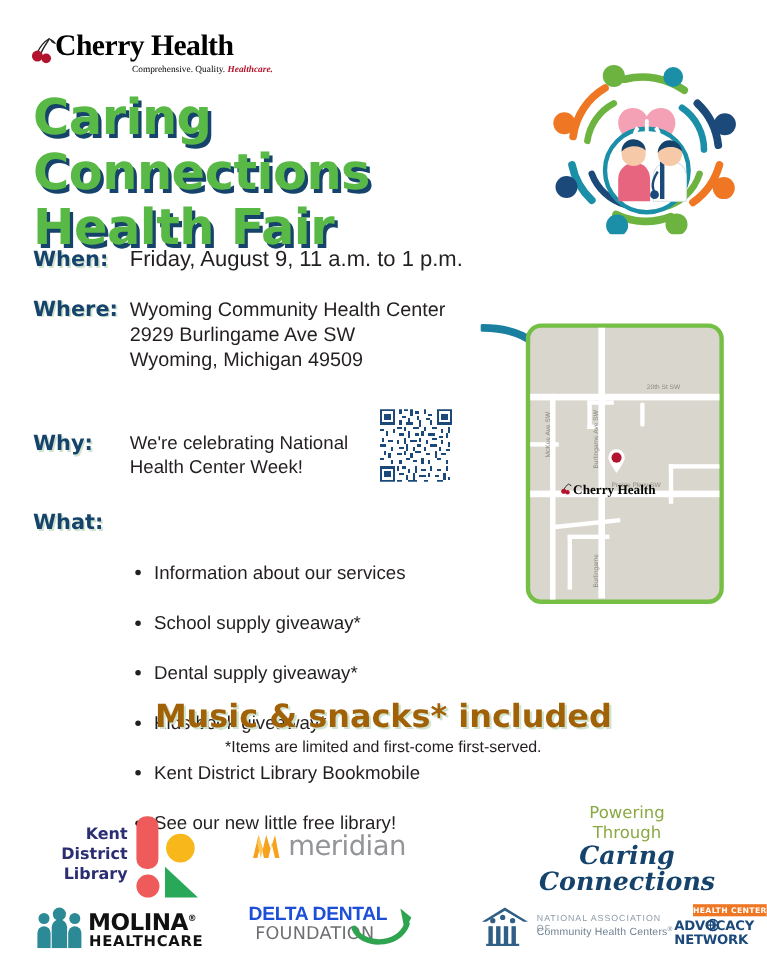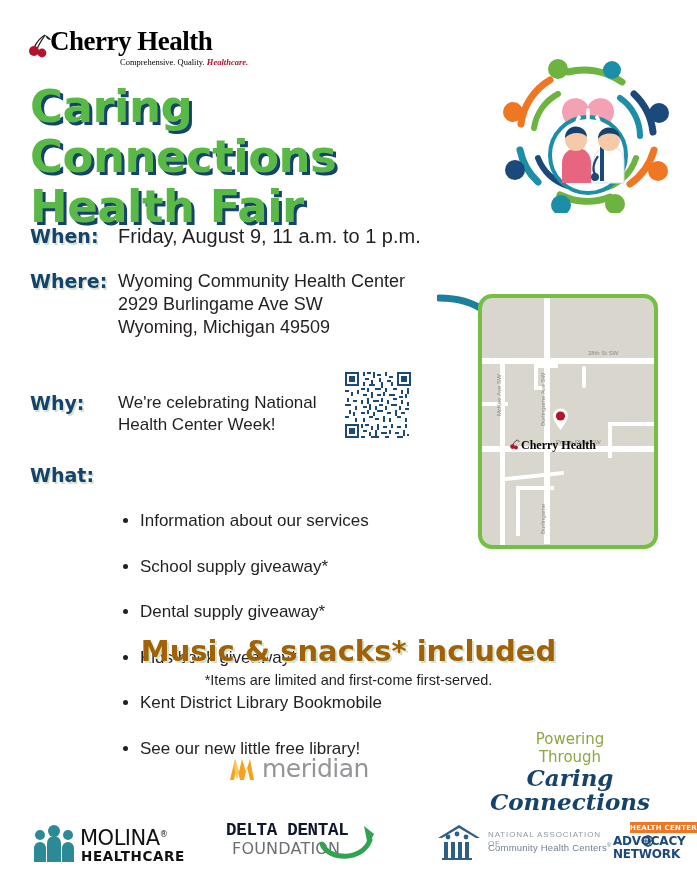--- a/index.html
+++ b/index.html
@@ -143,36 +143,36 @@
     color:#15436b; line-height:24px;
   }
   .powering .p2 { font-size:21px; }
   .powering .p4 { font-size:23px; }
 
   
   .molina { position:absolute; left:32px; top:104px; width:160px; height:44px; }
   .molina .mpeople { position:absolute; left:0; top:2px; width:44px; height:38px; }
   .molina .m1 {
     position:absolute; left:48px; top:4px;
-    font-family:"DejaVu Sans", sans-serif; font-weight:normal; font-size:21px;
+    font-family:"DejaVu Sans", sans-serif; font-weight:bold; font-size:21px;
     color:#111; letter-spacing:-0.5px;
   }
   .molina .m1 sup { font-size:8px; vertical-align:super; }
   .molina .m2 {
     position:absolute; left:49px; top:26px;
     font-family:"DejaVu Sans", sans-serif; font-weight:bold; font-size:13.5px;
     color:#111; letter-spacing:0.6px;
   }
 
   
   .delta { position:absolute; left:226px; top:102px; width:150px; height:46px; }
   .delta .d1 {
     position:absolute; left:0; top:0;
-    font-family:Liberation Mono, monospace; font-weight:bold; font-size:17.5px;
-    color:#0f172a; letter-spacing:-0.3px;
+    font-family:Liberation Sans, sans-serif; font-weight:bold; font-size:17.5px;
+    color:#1d4ed8; letter-spacing:-0.3px;
   }
   .delta .d2 {
     position:absolute; left:6px; top:19px;
     font-family:"DejaVu Sans", sans-serif; font-size:16px;
     color:#6d6e71; letter-spacing:0.2px;
   }
   .delta .swoosh { position:absolute; left:92px; top:4px; width:60px; height:42px; }
 
   
   .nachc { position:absolute; left:436px; top:106px; width:180px; height:40px; }
@@ -440,20 +440,29 @@
         <circle cx="14" cy="19" r="4.8" fill="#b3132c"></circle>
       </svg><span>Cherry Health</span>
     </div>
   </div>
 
   <div class="music">Music &amp; snacks* included</div>
   <div class="fineprint">*Items are limited and first-come first-served.</div>
 
   <div class="sponsors">
 
+    <div class="kdl">
+      <div class="kdl-text">Kent
+District
+Library</div>
+      <div class="bar"></div>
+      <div class="dot"></div>
+      <div class="halfc"></div>
+      <div class="tri"></div>
+    </div>
 
     <div class="meridian">
       <svg class="mk" viewBox="0 0 30 26">
         <path d="M2 24 L7 3 L11 16 L14 3 L18 16 L22 3 L26 24 L22 24 L19 11 L16 24 L12 24 L9 11 L6 24 Z" fill="#f6a21d"></path>
         <path d="M7 3 L11 16 L9 24 L6 11 Z" fill="#fbc85c"></path>
       </svg>
       <div class="mtext">meridian</div>
     </div>
 
     <div class="powering">

